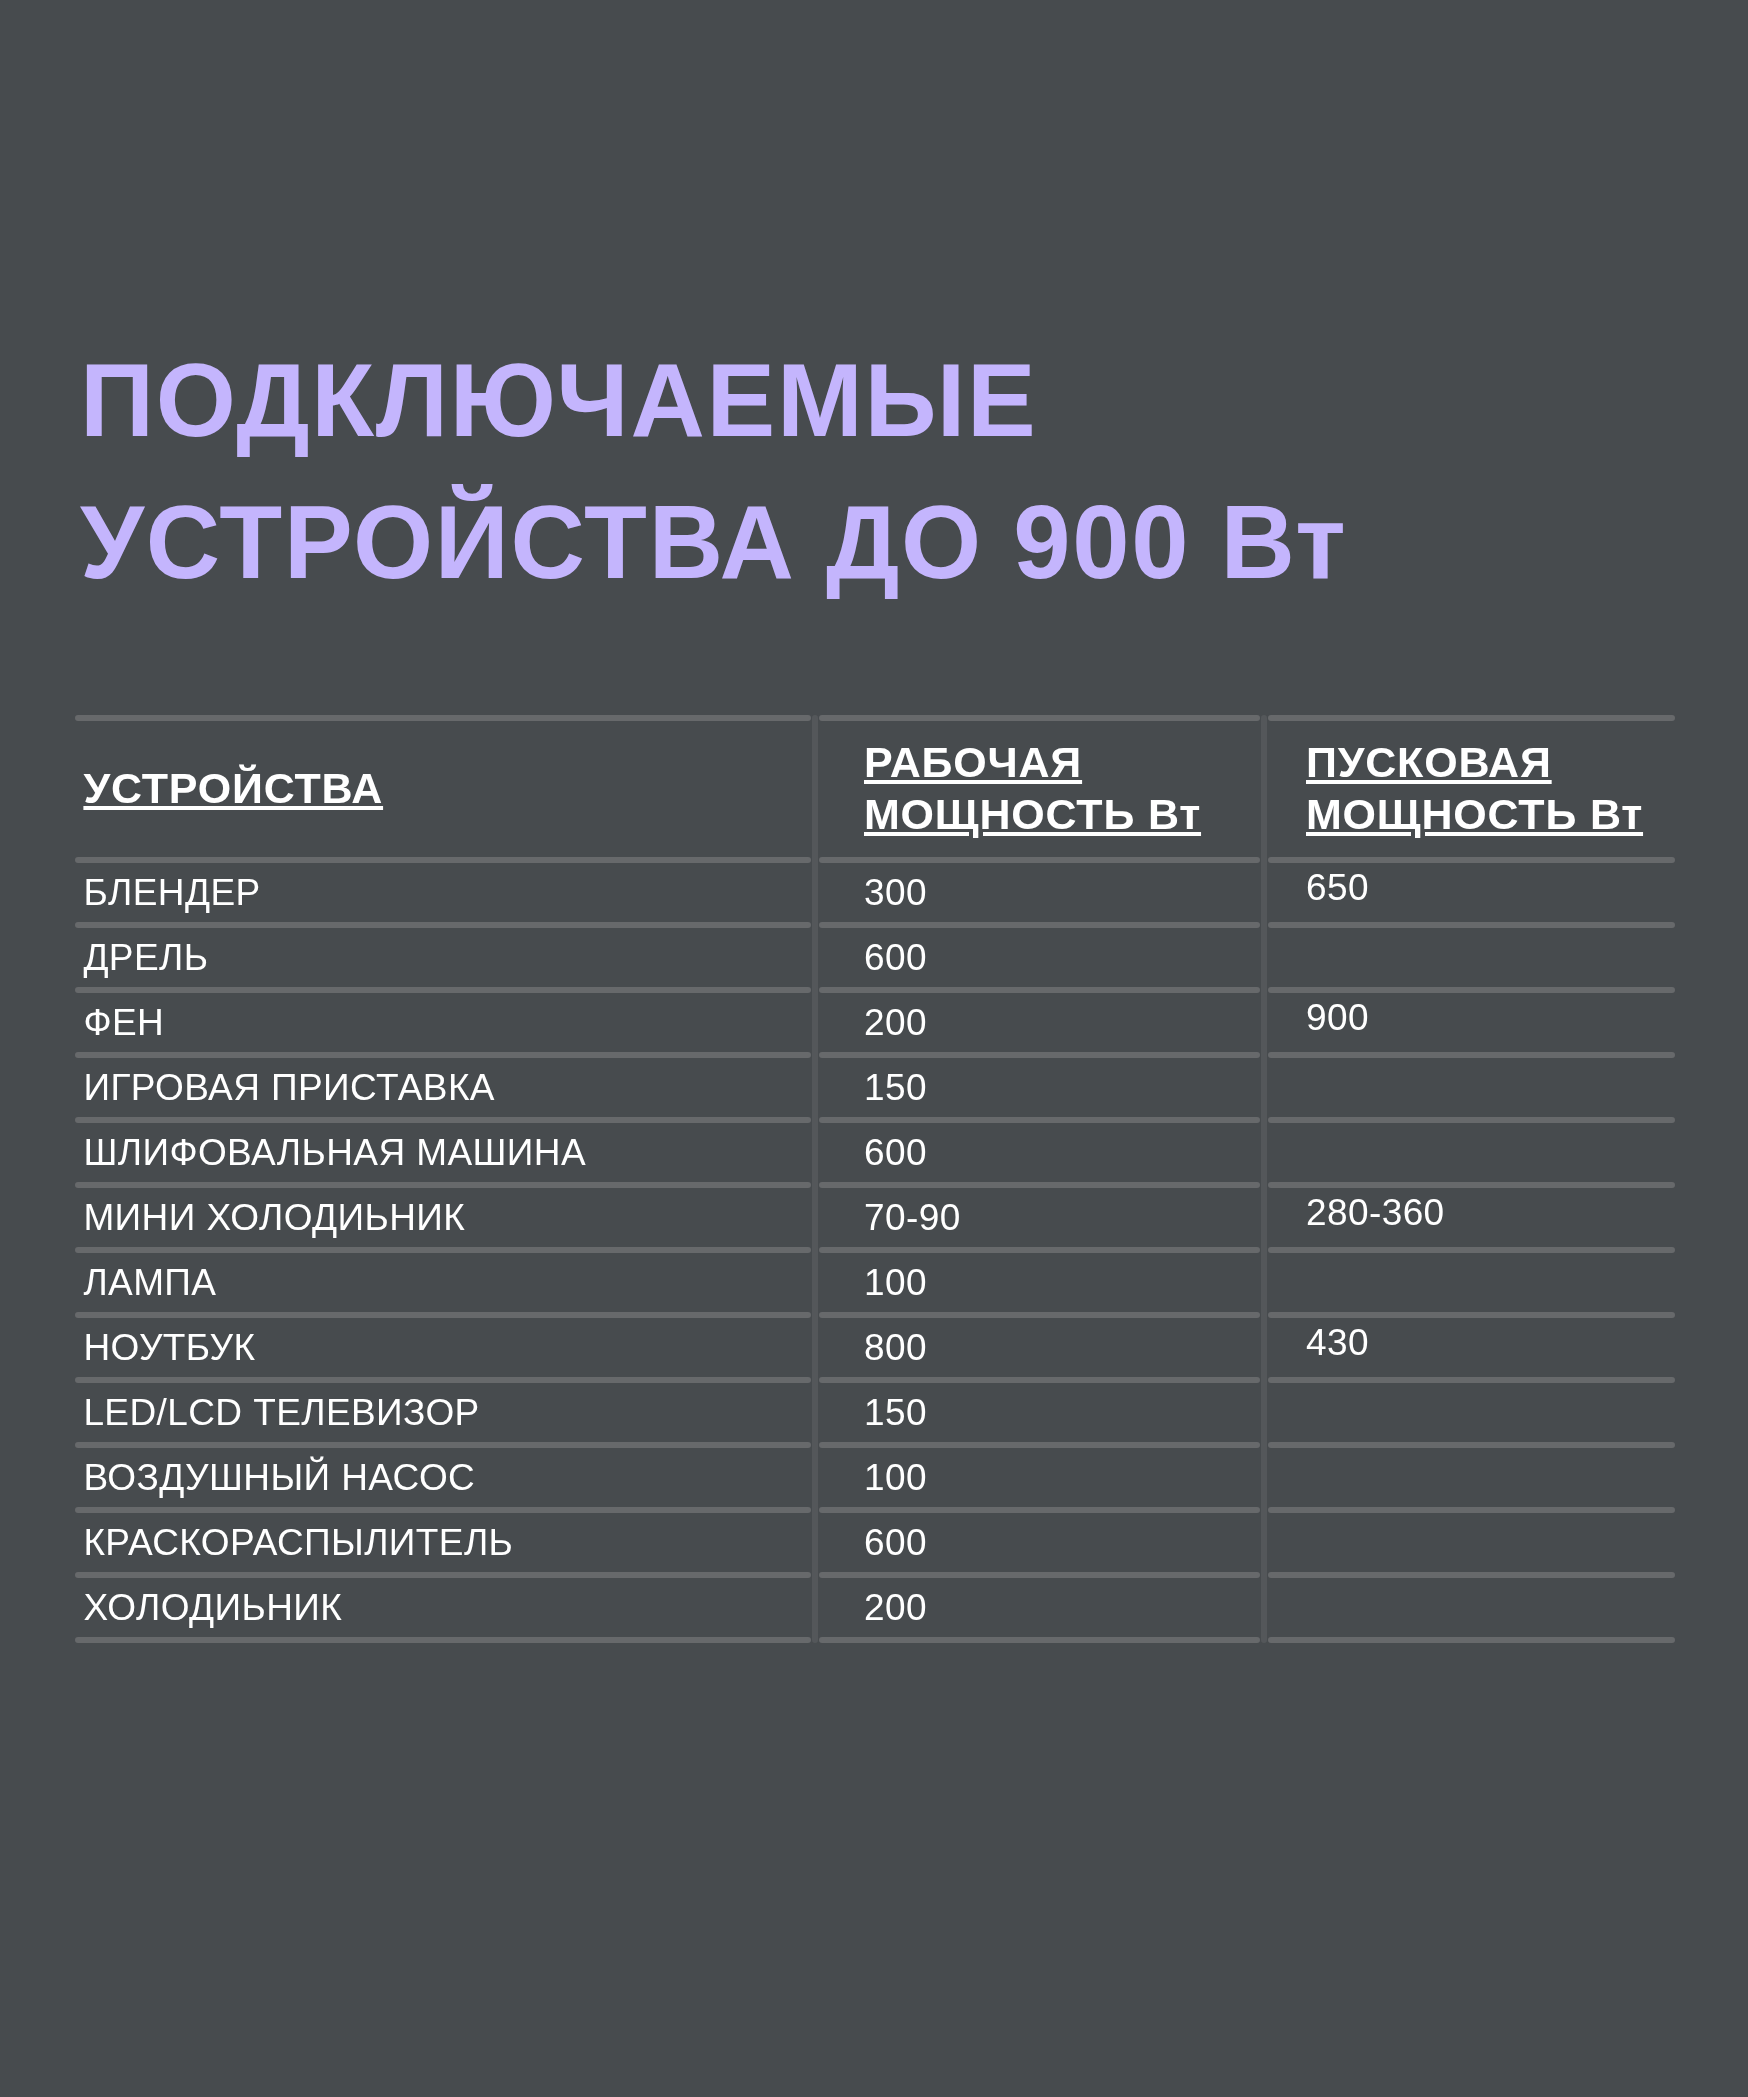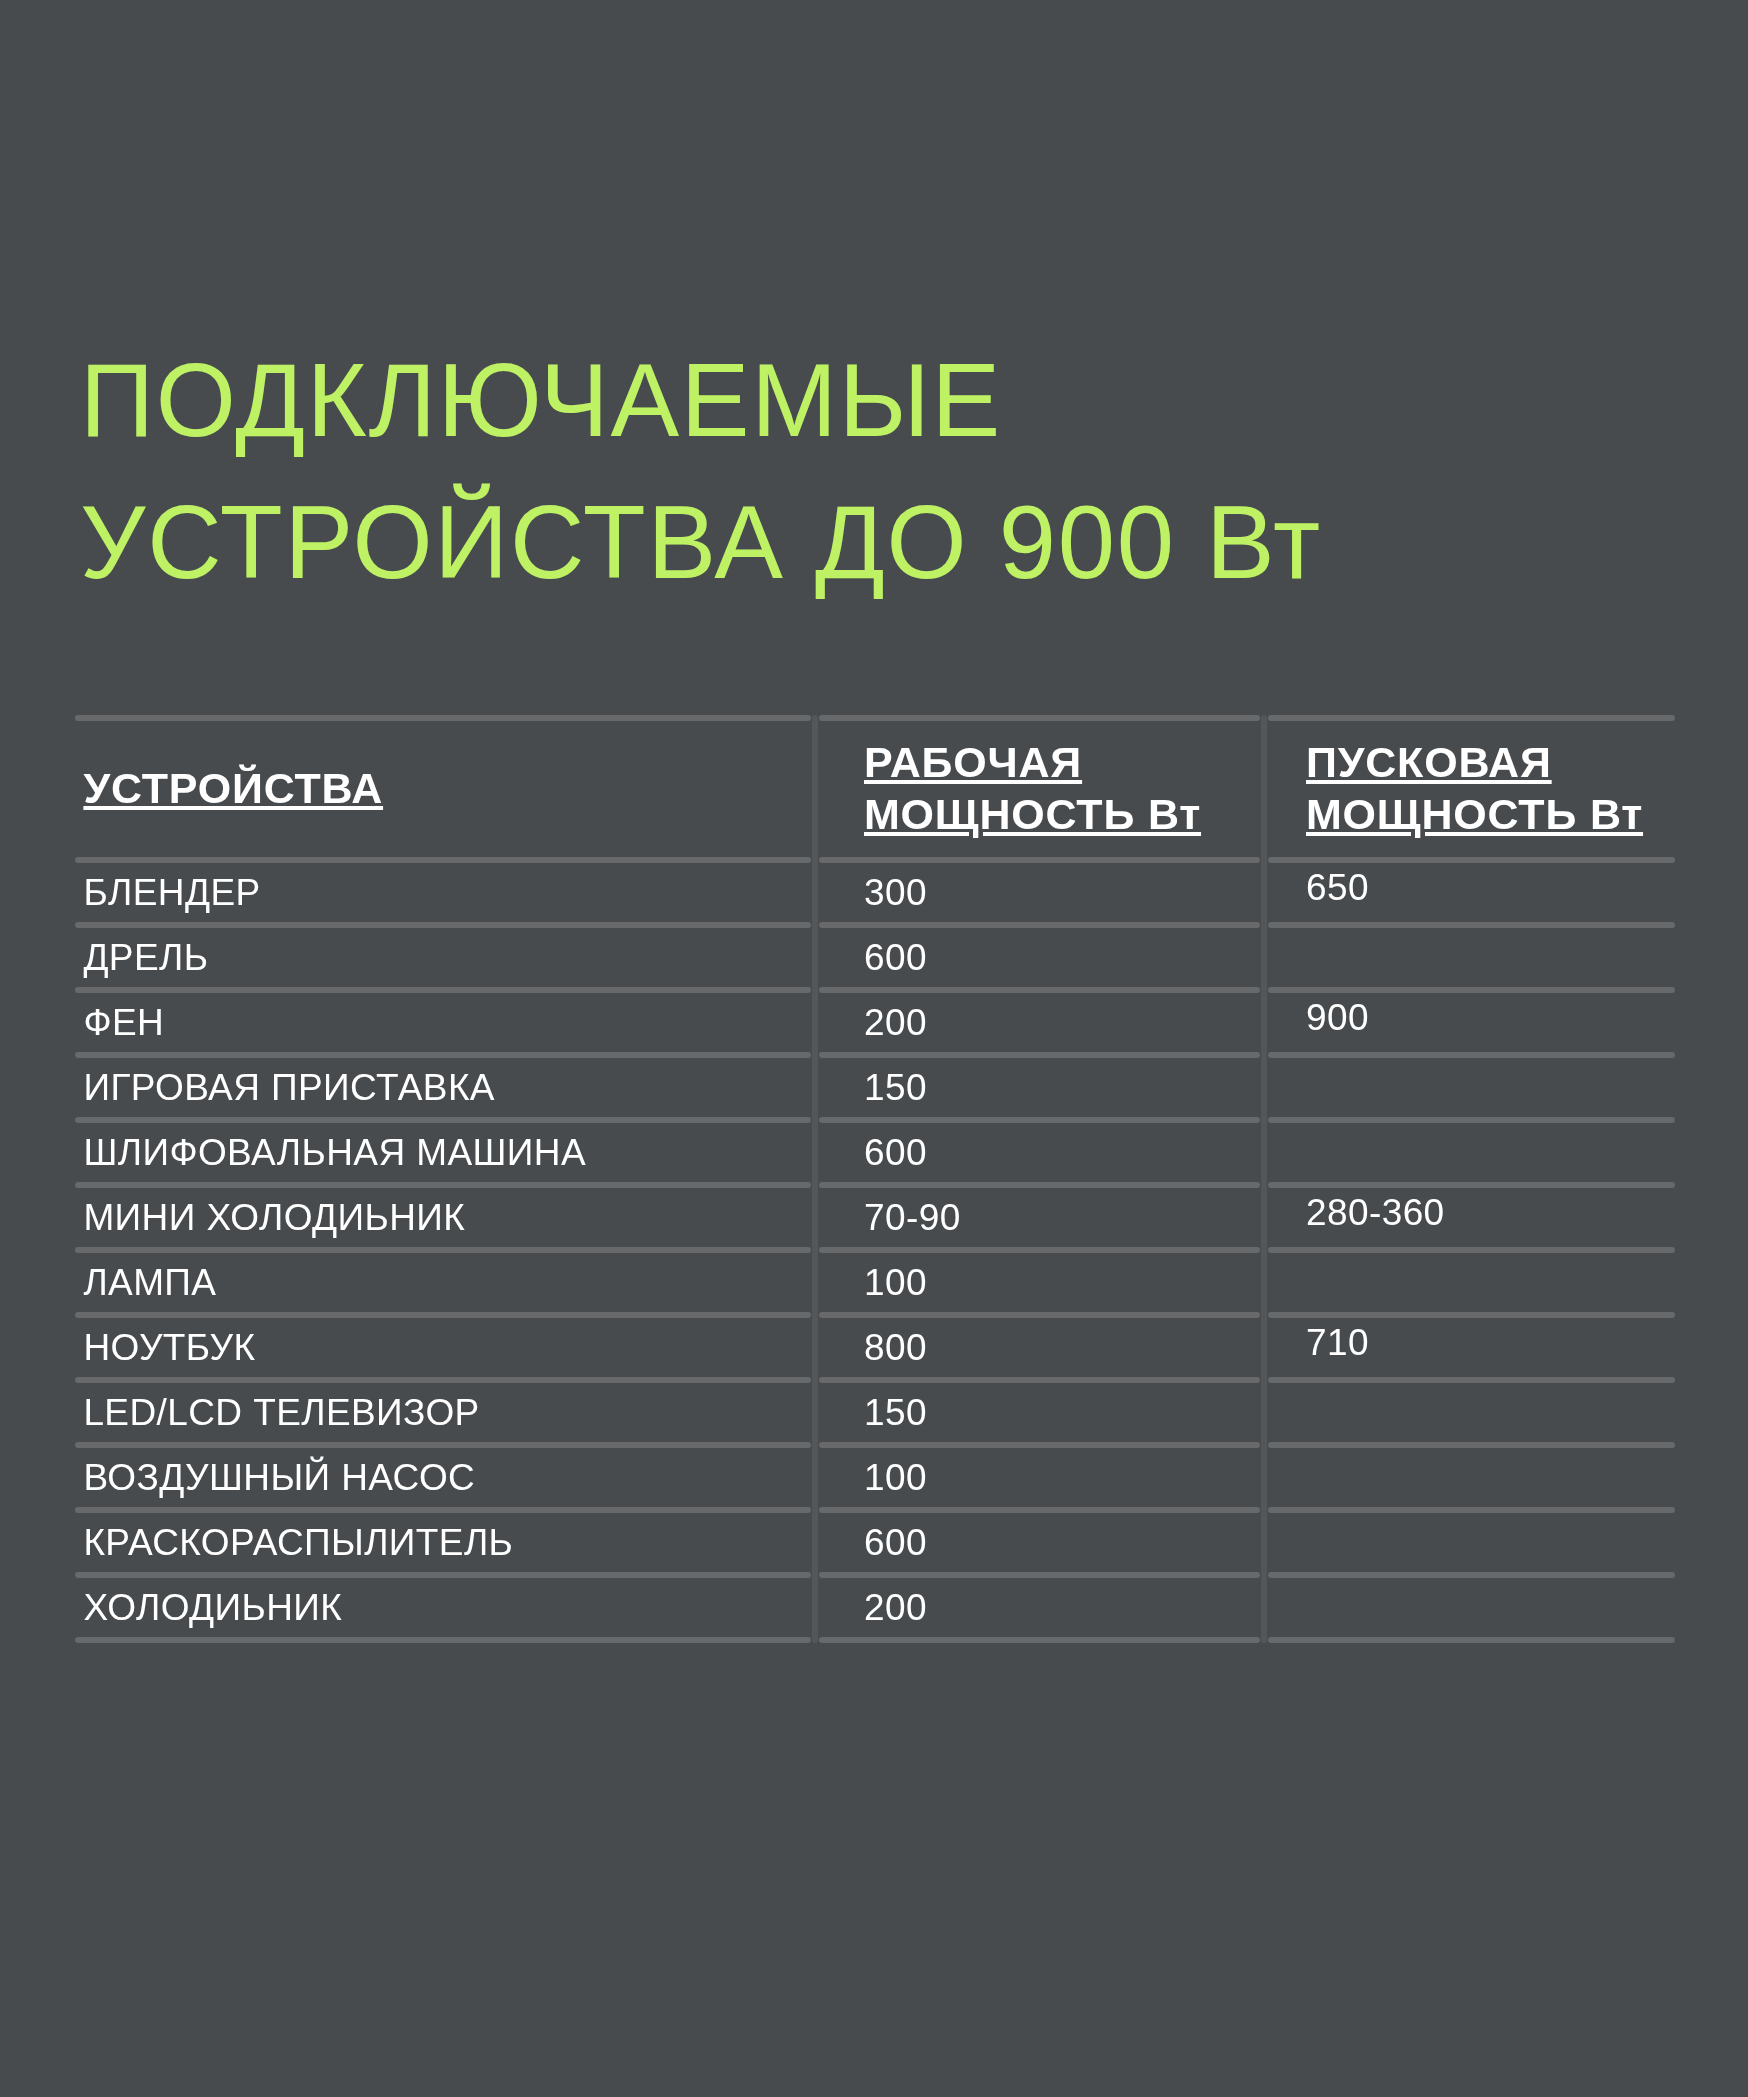--- a/index.html
+++ b/index.html
@@ -6,22 +6,22 @@
   html,body { width:1748px; height:2331px; }
   body {
     position:relative;
     background:var(--bg, #474b4e);
     color:#ffffff;
     font-family:"Liberation Sans", sans-serif;
     overflow:hidden;
   }
   .title {
     position:absolute; left:80px; top:330px;
-    font-size:103px; font-weight:400; line-height:1.38;
-    letter-spacing:1.7px; color:#bef264; white-space:nowrap;
+    font-size:103px; font-weight:700; line-height:1.38;
+    letter-spacing:1.7px; color:#c4b5fd; white-space:nowrap;
   }
   
   .table { position:absolute; left:75px; top:718px; width:1600px; }
   .vline {
     position:absolute; top:-2.9px; bottom:-2.9px; width:5.9px;
     background:#54575a; border-radius:3.4px; z-index:0;
   }
   .vline.v1 { left:737px; }
   .vline.v2 { left:1186px; }
   .trow {
@@ -160,21 +160,21 @@
       </div>
   </div>
   <div class="trow">
     <div class="cell c1">
         <span class="val">НОУТБУК</span>
       </div>
     <div class="cell c2">
         <span class="val">800</span>
       </div>
     <div class="cell c3">
-        <span class="val">710</span>
+        <span class="val">430</span>
       </div>
   </div>
   <div class="trow">
     <div class="cell c1">
         <span class="val">LED/LCD ТЕЛЕВИЗОР</span>
       </div>
     <div class="cell c2">
         <span class="val">150</span>
       </div>
     <div class="cell c3">

